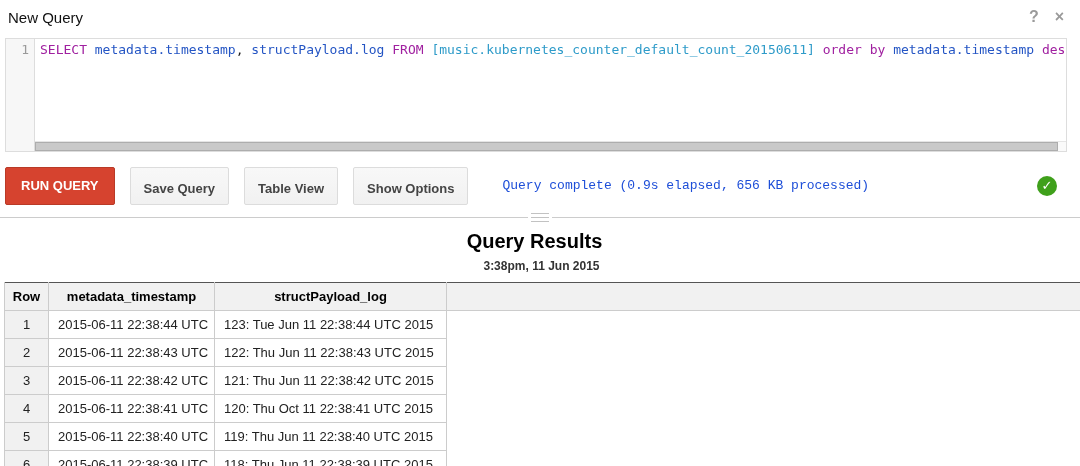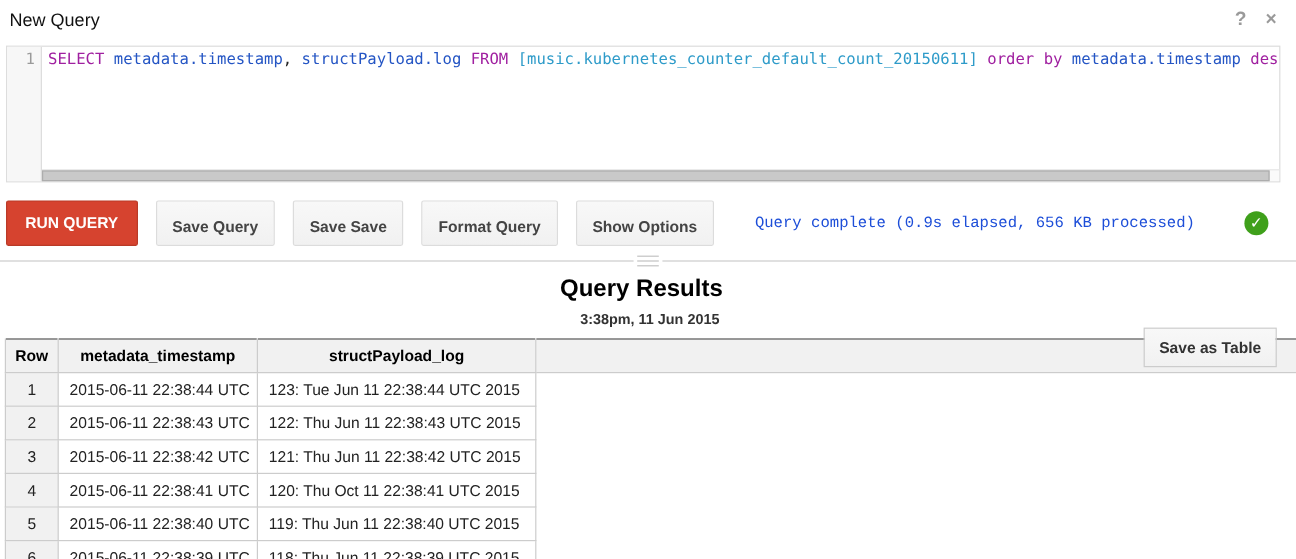--- a/index.html
+++ b/index.html
@@ -81,42 +81,40 @@
   </div>
   <div class="code"><span class="tk-keyword">SELECT</span><span class="tk-plain"> </span><span class="tk-field">metadata.timestamp</span><span class="tk-plain">, </span><span class="tk-field">structPayload.log</span><span class="tk-plain"> </span><span class="tk-keyword">FROM</span><span class="tk-plain"> </span><span class="tk-table">[music.kubernetes_counter_default_count_20150611]</span><span class="tk-plain"> </span><span class="tk-keyword">order</span><span class="tk-plain"> </span><span class="tk-keyword">by</span><span class="tk-plain"> </span><span class="tk-field">metadata.timestamp</span><span class="tk-plain"> </span><span class="tk-keyword">desc</span></div>
   <div class="hscroll">
     <div class="thumb"></div>
   </div>
 </div>
 
 <div class="toolbar">
   <button class="btn btn-run">RUN QUERY</button>
   <button class="btn btn-gray">Save Query</button>
-  <button class="btn btn-gray">Save Save</button>
-  <button class="btn btn-gray">Format Query</button>
+  <button class="btn btn-gray">Table View</button>
   <button class="btn btn-gray">Show Options</button>
   <span class="status-text">Query complete (0.9s elapsed, 656 KB processed)</span>
   <span class="status-check">✓</span>
 </div>
 
 <div class="splitter">
   <div class="s-line"></div>
   <div class="grip">
       <div></div>
       <div></div>
       <div></div>
     </div>
   <div class="s-line"></div>
 </div>
 
 <div class="results-bar">
   <h2 class="results-title">Query Results</h2>
   <span class="results-time">3:38pm, 11 Jun 2015</span>
   <span class="action-group">
-    <span class="action">Save as Table</span>
   </span>
 </div>
 
 <table class="results">
   <colgroup>
     <col class="c-row">
       <col class="c-ts">
       <col class="c-log">
       <col>
   </colgroup>

